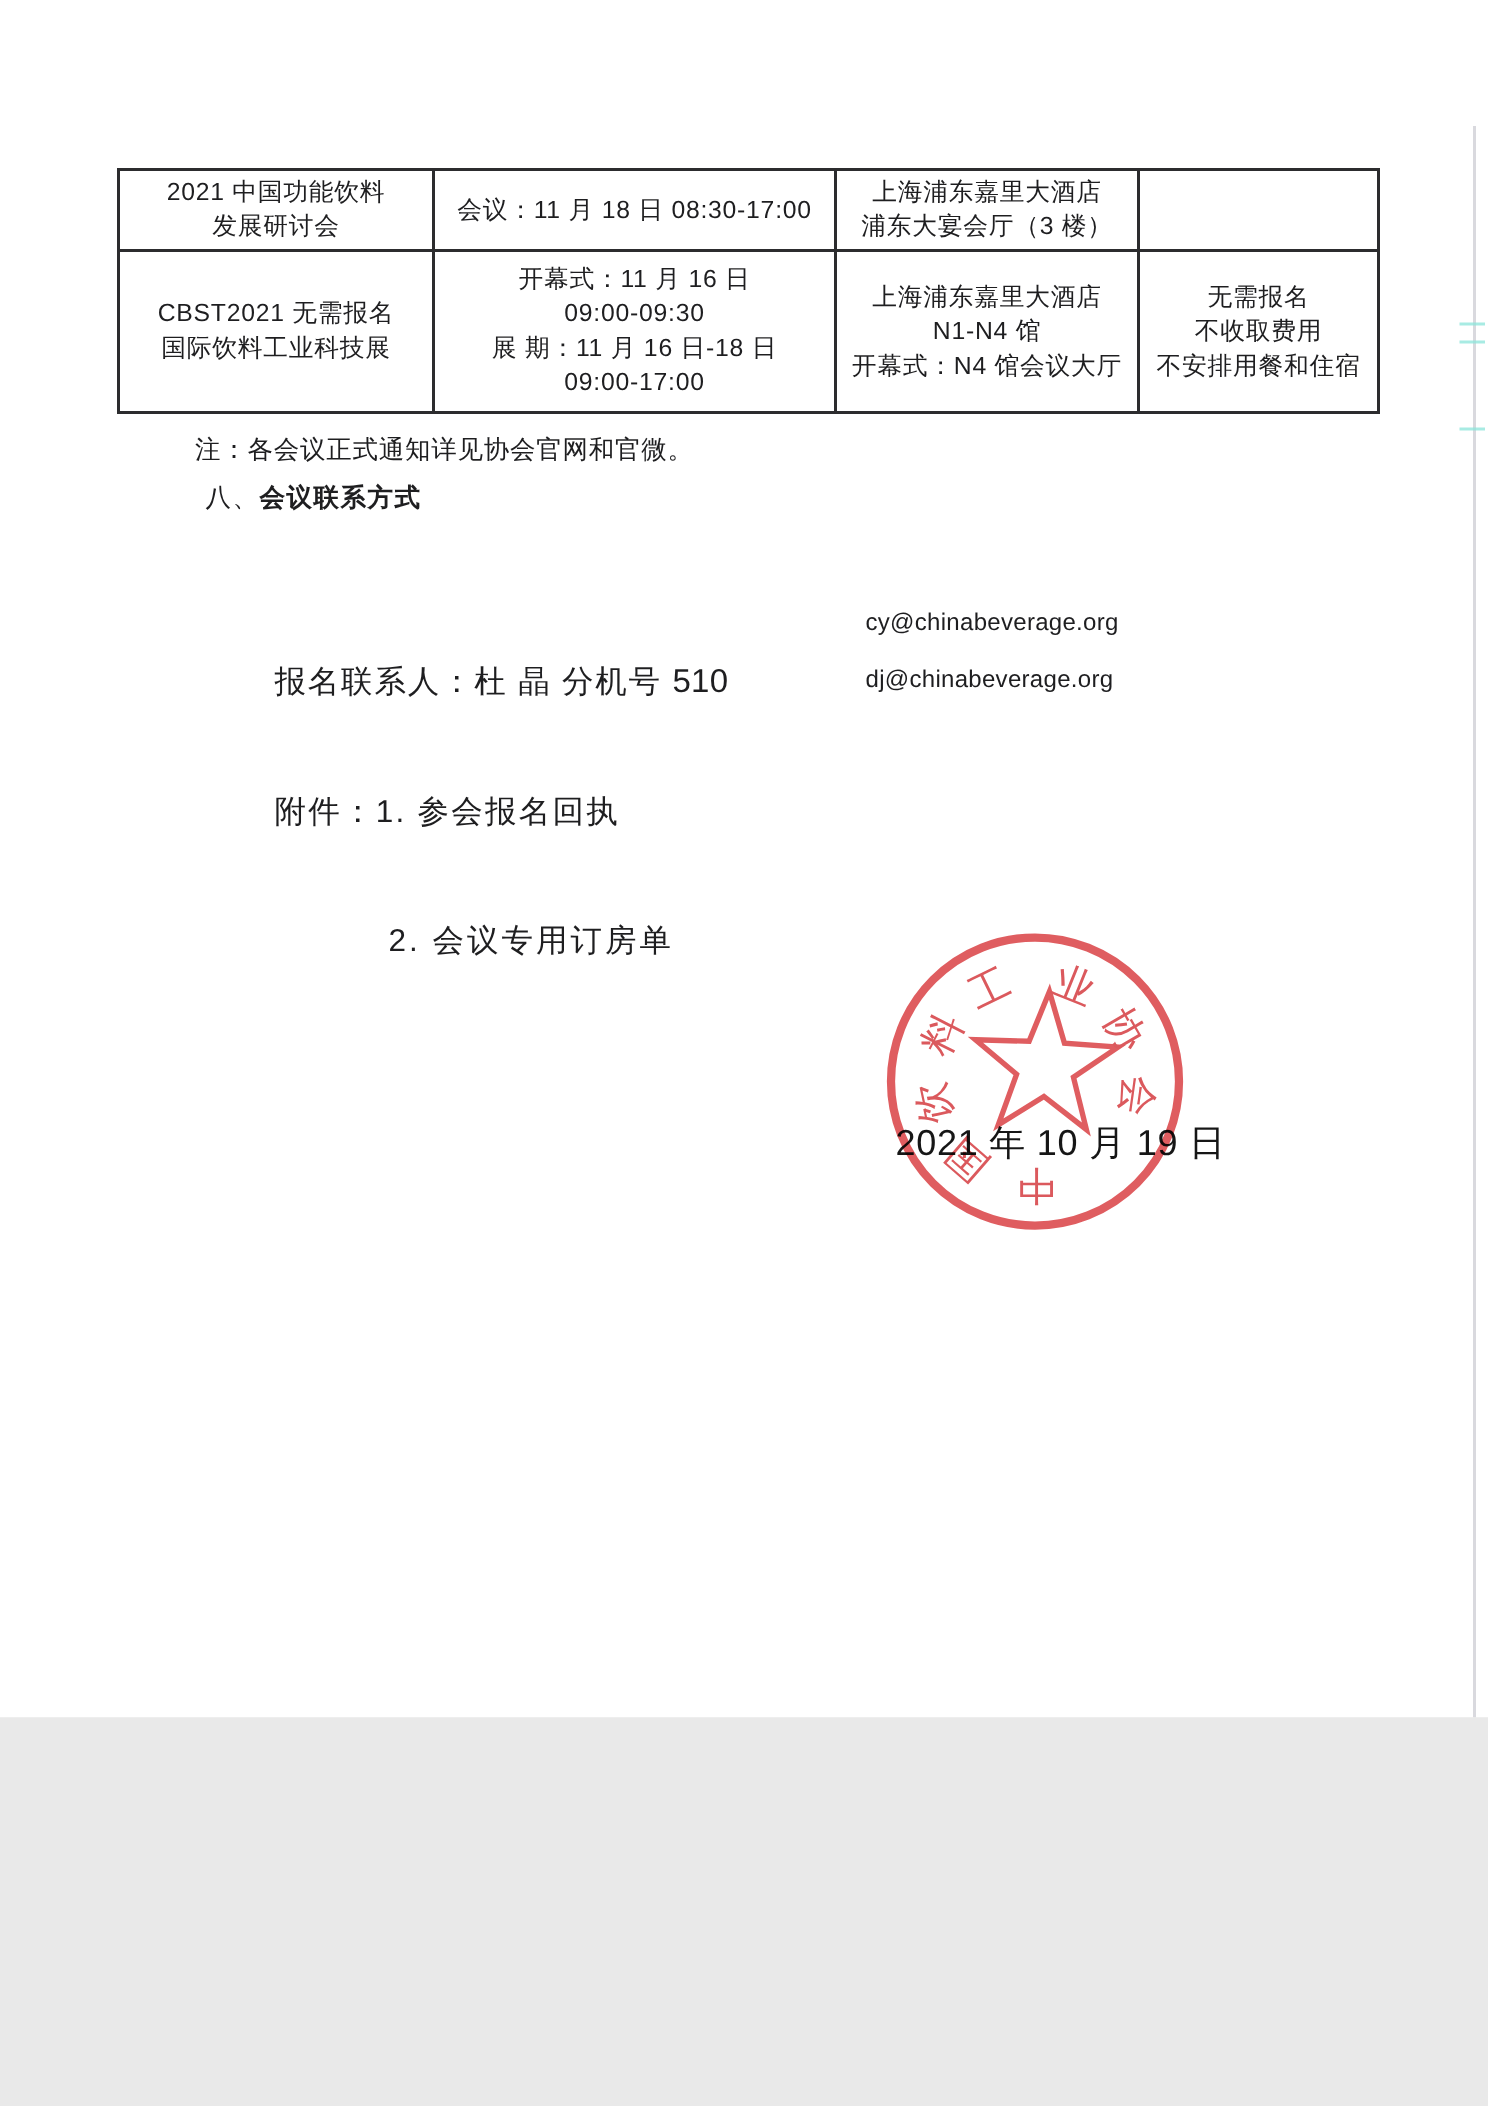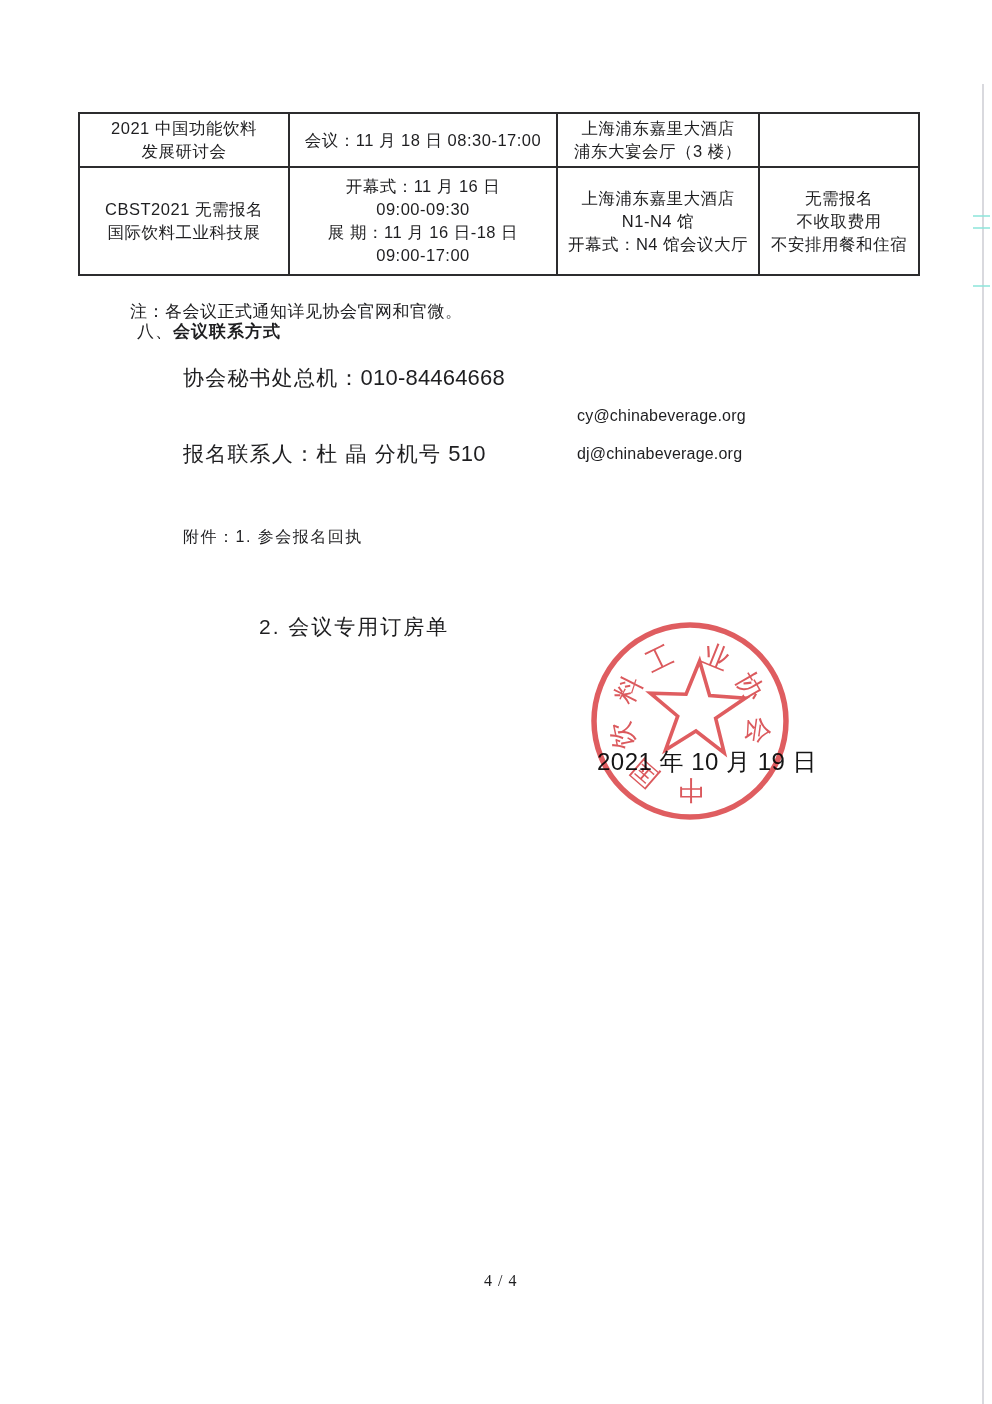--- a/index.html
+++ b/index.html
@@ -1,18 +1,18 @@
 <!DOCTYPE html>
 <html lang="zh"><head>
 <meta charset="utf-8">
 <style>
   html,body{margin:0;padding:0;background:#e9e9e9;}
   .page{
     position:relative;
-    width:992px;height:1404px;
+    width:992px;height:1145px;
     margin:0 auto;
     background:#ffffff;
     font-family:"Liberation Sans","DejaVu Sans",sans-serif;
     color:#1e1e20;
     overflow:hidden;
   }
   
   table.schedule{
     position:absolute;left:78px;top:112px;
     width:840px;
@@ -23,36 +23,36 @@
     text-align:center;vertical-align:middle;
     font-size:16.5px;line-height:23px;
     padding:3px 4px;
     letter-spacing:0.5px;
   }
   tr.row1 td{height:46px;}
   tr.row2 td{height:100px;}
   .cl{white-space:nowrap;}
   
   .note{
-    position:absolute;left:130px;top:300px;
+    position:absolute;left:130px;top:288px;
     font-size:17px;letter-spacing:0.5px;white-space:nowrap;
   }
   .heading{
     position:absolute;left:137px;top:320px;
     font-size:17px;white-space:nowrap;letter-spacing:1px;
   }
   .heading .bold{font-weight:bold;}
   .cl-left{position:absolute;left:183px;font-size:21px;letter-spacing:1.2px;white-space:nowrap;}
   .cl-right{position:absolute;left:577px;font-size:21px;letter-spacing:1px;white-space:nowrap;}
   .num{font-size:22px;letter-spacing:0.2px;}
   .email{font-size:16px;letter-spacing:0.2px;}
   .row-a{top:364px;}
   .row-b{top:402px;}
   .row-c{top:440px;}
-  .attach1{position:absolute;left:183px;top:527px;font-size:16px;letter-spacing:1.5px;white-space:nowrap;}
+  .attach1{position:absolute;left:183px;top:527px;font-size:21px;letter-spacing:1.5px;white-space:nowrap;}
   .attach2{position:absolute;left:259px;top:613px;font-size:21px;letter-spacing:2px;white-space:nowrap;}
   
   .stamp-block{position:absolute;left:583px;top:616px;width:215px;height:215px;}
   .stamp-svg{position:absolute;left:0;top:0;mix-blend-mode:multiply;opacity:0.92;}
   .stamp-org{
     position:absolute;left:605px;top:703px;
     font-size:23px;letter-spacing:0px;white-space:nowrap;color:#161616;
   }
   .stamp-date{
     position:absolute;left:597px;top:746px;
@@ -120,21 +120,20 @@
         <div class="cl">不安排用餐和住宿</div>
       </td>
     </tr>
   </tbody>
     </table>
 
   <div class="note">注：各会议正式通知详见协会官网和官微。</div>
 
   <div class="heading"><span>八、</span><span class="bold">会议联系方式</span></div>
 
-  <div class="cl-left row-a"><span>协会秘书处总机：</span><span class="num">010-84464668</span></div>
 
   <div class="cl-right row-b"><span class="email">cy@chinabeverage.org</span></div>
 
   <div class="cl-left row-c"><span>报名联系人：杜  晶   分机号 </span><span class="num">510</span></div>
   <div class="cl-right row-c"><span class="email">dj@chinabeverage.org</span></div>
 
   <div class="attach1"><span>附件：</span><span>1. 参会报名回执</span></div>
   <div class="attach2"><span>2. 会议专用订房单</span></div>
 
   <div class="stamp-date">2021 年 10 月 19 日</div>

